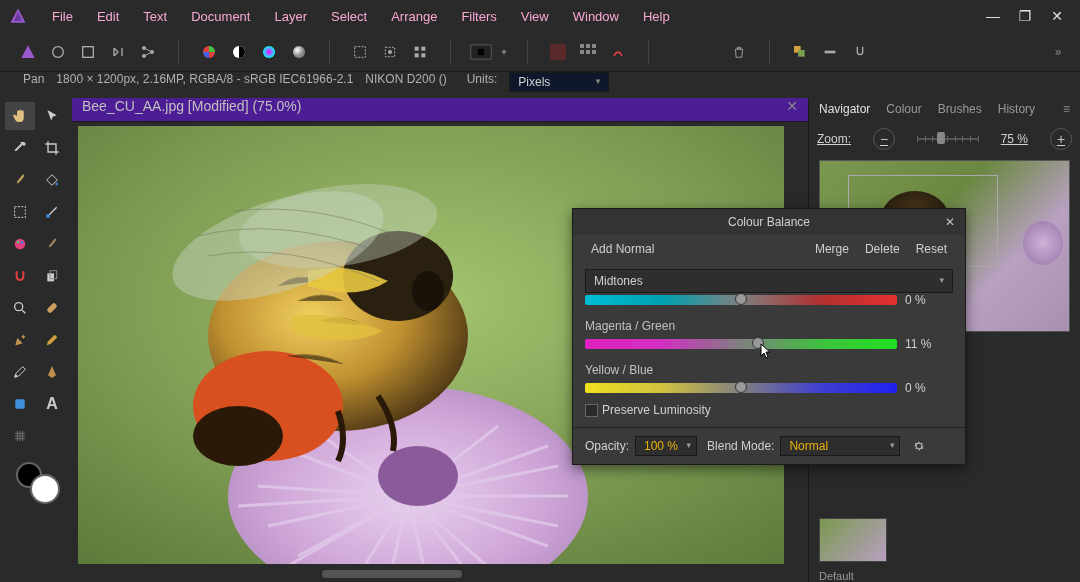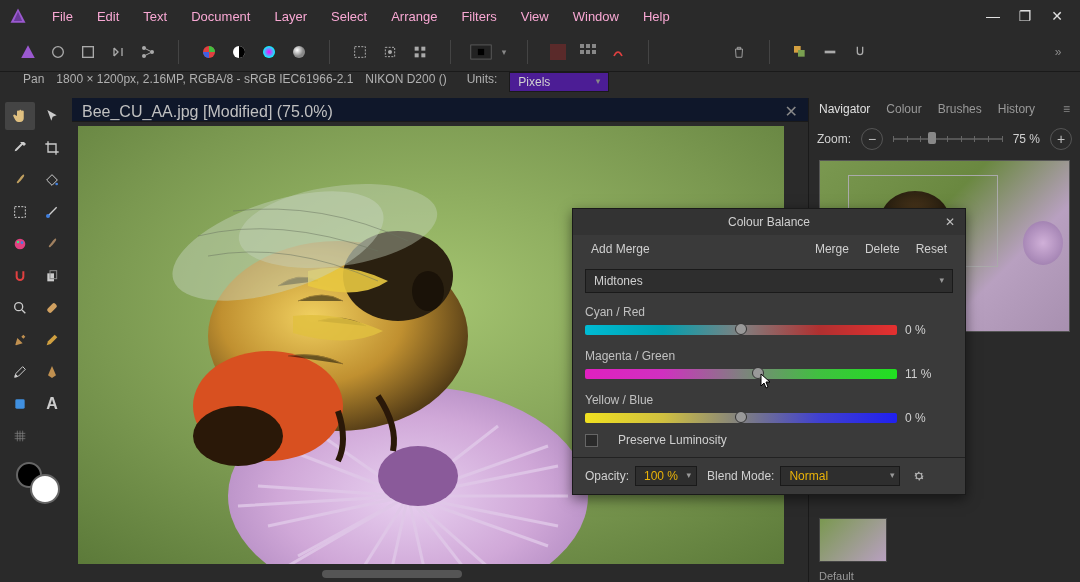--- a/index.html
+++ b/index.html
@@ -13,47 +13,47 @@
   .window-btn { width: 30px; height: 24px; display: flex; align-items: center; justify-content: center; color: #e0e0e0; font-size: 14px; }
   
   
   .toolbar { height: 40px; display: flex; align-items: center; padding: 0 8px; background: #2a2a2a; border-bottom: 1px solid #1a1a1a; gap: 4px; }
   .tool-group { display: flex; gap: 2px; align-items: center; padding: 0 6px; }
   .tool-btn { width: 28px; height: 28px; display: flex; align-items: center; justify-content: center; color: #c0c0c0; border-radius: 2px; }
   .divider { width: 1px; height: 24px; background: #444; margin: 0 6px; }
   
   
   .info-bar { height: 26px; display: flex; align-items: flex-start; padding: 0 8px; background: #2a2a2a; font-size: 12px; color: #b0b0b0; gap: 12px; margin-left: 15px; }
-  .units-select { background: #4c1d95; border: 1px solid #1a1a1a; color: #d0d0d0; padding: 2px 24px 2px 8px; font-size: 12px; position: relative; }
+  .units-select { background: #0f172a; border: 1px solid #1a1a1a; color: #d0d0d0; padding: 2px 24px 2px 8px; font-size: 12px; position: relative; }
   
   
   .main-area { display: flex; height: calc(582px - 32px - 40px - 26px); }
   
   
   .left-tools { width: 72px; background: #2a2a2a; display: flex; flex-direction: column; padding: 4px 2px; }
   .left-tool-row { display: flex; gap: 2px; justify-content: center; margin-bottom: 4px; }
   .side-tool { width: 30px; height: 28px; display: flex; align-items: center; justify-content: center; color: #b0b0b0; border-radius: 2px; }
   .side-tool.active { background: #444; color: #fff; }
   .color-swatches { margin-top: 8px; display: flex; justify-content: center; position: relative; height: 44px; }
   .swatch-bg { width: 26px; height: 26px; border-radius: 50%; background: #000; border: 2px solid #666; position: absolute; left: 14px; top: 0; }
   .swatch-fg { width: 30px; height: 30px; border-radius: 50%; background: #fff; border: 2px solid #666; position: absolute; left: 28px; top: 12px; }
   
   
   .canvas-area { flex: 1; display: flex; flex-direction: column; background: #2a2a2a; position: relative; }
-  .canvas-tab { height: 24px; background: #0f172a; display: flex; align-items: flex-end; padding: 0 10px; font-size: 16px; color: #c0c0c0; justify-content: space-between; border-bottom: 1px solid #1a1a1a; }
+  .canvas-tab { height: 24px; background: #4c1d95; display: flex; align-items: flex-start; padding: 0 10px; font-size: 14px; color: #c0c0c0; justify-content: space-between; border-bottom: 1px solid #1a1a1a; }
   .canvas-holder { flex: 1; position: relative; overflow: hidden; background: #2a2a2a; }
   .canvas-image { position: absolute; left: 6px; top: 4px; width: 706px; height: 438px; }
   .hscrollbar { position: absolute; bottom: 4px; left: 250px; width: 140px; height: 8px; background: #555; border-radius: 4px; }
   
   
   .right-panel { width: 272px; background: #2a2a2a; display: flex; flex-direction: column; border-left: 1px solid #1a1a1a; }
   .panel-tabs { height: 26px; display: flex; align-items: flex-start; padding: 0 6px; gap: 8px; font-size: 12px; }
   .panel-tab { padding: 4px 4px; color: #999; }
   .panel-tab.active { color: #e0e0e0; }
-  .zoom-row { height: 30px; display: flex; align-items: center; padding: 0 8px; gap: 10px; font-size: 12px; }
+  .zoom-row { height: 30px; display: flex; align-items: center; padding: 0 8px; gap: 22px; font-size: 12px; text-decoration: underline; }
   .zoom-btn { width: 22px; height: 22px; border: 1px solid #555; border-radius: 50%; display: flex; align-items: center; justify-content: center; color: #c0c0c0; font-size: 14px; }
   .zoom-slider { flex: 1; height: 20px; position: relative; }
   .zoom-track { position: absolute; left: 0; right: 0; top: 9px; height: 2px; background: #555; }
   .zoom-ticks { position: absolute; left: 0; right: 0; top: 7px; height: 6px; display: flex; justify-content: space-between; }
   .zoom-tick { width: 1px; height: 6px; background: #666; }
   .zoom-thumb { position: absolute; top: 3px; left: 32%; width: 8px; height: 12px; background: #888; border-radius: 2px; }
   .nav-preview { margin: 6px 10px; height: 172px; background: linear-gradient(135deg,#7a9850 0%,#6a8840 40%,#b8a0c0 70%,#a890b0 100%); border: 1px solid #555; position: relative; }
   .nav-preview .bee-blob { position: absolute; left: 60px; top: 30px; width: 70px; height: 60px; background: radial-gradient(circle,#5a4020 0%,#2a2010 70%); border-radius: 50%; }
   .nav-rect { position: absolute; left: 28px; top: 14px; width: 150px; height: 92px; border: 1px solid #aaa; }
   .flower-blob { position: absolute; right: 6px; top: 60px; width: 40px; height: 44px; background: radial-gradient(circle,#d0b0d8 0%,#a080b0 80%); border-radius: 50%; }
@@ -71,21 +71,21 @@
   .dialog-action { padding: 4px 8px; color: #d0d0d0; }
   .dialog-body { padding: 6px 12px 10px 12px; }
   .field-label { font-size: 12px; color: #c0c0c0; margin-top: 6px; margin-bottom: 4px; }
   .select-box { background: #2e2e2e; border: 1px solid #1a1a1a; padding: 4px 8px; font-size: 12px; color: #d0d0d0; position: relative; }
   .select-box::after { content: "▾"; position: absolute; right: 8px; top: 5px; font-size: 9px; color: #999; }
   .slider-row { display: flex; align-items: center; gap: 8px; margin-bottom: 2px; }
   .gradient-slider { flex: 1; height: 10px; border-radius: 2px; position: relative; }
   .slider-thumb { position: absolute; top: -2px; width: 12px; height: 12px; background: #999; border: 1px solid #333; border-radius: 50%; transform: translateX(-50%); }
   .cursor-arrow { position: absolute; width: 14px; height: 18px; pointer-events: none; }
   .slider-value { width: 48px; text-align: left; font-size: 12px; color: #d0d0d0; }
-  .checkbox-row { display: flex; align-items: center; gap: 20px; margin-top: 8px; font-size: 12px; }
+  .checkbox-row { display: flex; align-items: center; gap: 4px; margin-top: 8px; font-size: 12px; }
   .checkbox { width: 13px; height: 13px; border: 1px solid #666; background: #2a2a2a; }
   .dialog-footer { border-top: 1px solid #222; padding: 8px 12px; display: flex; align-items: center; gap: 10px; font-size: 12px; }
   .footer-field { display: flex; align-items: center; gap: 6px; }
   .small-select { background: #2e2e2e; border: 1px solid #1a1a1a; padding: 2px 18px 2px 8px; font-size: 12px; color: #eab308; position: relative; }
   .small-select::after { content: "▾"; position: absolute; right: 5px; top: 3px; font-size: 9px; color: #999; }
   .gear { width: 18px; height: 18px; display: flex; align-items: center; justify-content: center; color: #b0b0b0; }
   
   
   svg { display: block; }
 </style>
@@ -529,32 +529,31 @@
     <div class="thumb-label">Default</div>
   </div>
 </div>
 
 <div class="dialog">
   <div class="dialog-title">
     <span>Colour Balance</span>
     <div class="dialog-close">✕</div>
   </div>
   <div class="dialog-actions">
-    <span class="dialog-action">Add Merge</span>
+    <span class="dialog-action">Add Normal</span>
     <span style="flex:1"></span>
     <span class="dialog-action">Merge</span>
     <span class="dialog-action">Delete</span>
     <span class="dialog-action">Reset</span>
   </div>
   <div class="dialog-body">
     <div class="select-box">
       <span>Midtones</span>
     </div>
     <div id="sliders">
-        <div class="field-label" style="margin-top: 12px;">Cyan / Red</div>
         <div class="slider-row">
           <div class="gradient-slider" style="background: linear-gradient(90deg, rgb(0, 188, 212), rgb(0, 160, 176), rgb(128, 128, 128), rgb(176, 48, 48), rgb(229, 48, 48));">
             <div class="slider-thumb" style="left: 50%;"></div>
           </div>
           <div class="slider-value">0 %</div>
         </div>
         <div class="field-label" style="margin-top: 12px;">Magenta / Green</div>
         <div class="slider-row">
           <div class="gradient-slider" style="background: linear-gradient(90deg, rgb(224, 32, 192), rgb(208, 48, 192), rgb(128, 128, 128), rgb(64, 192, 64), rgb(32, 224, 32));">
             <div class="slider-thumb" style="left: 55.5%;"></div>

